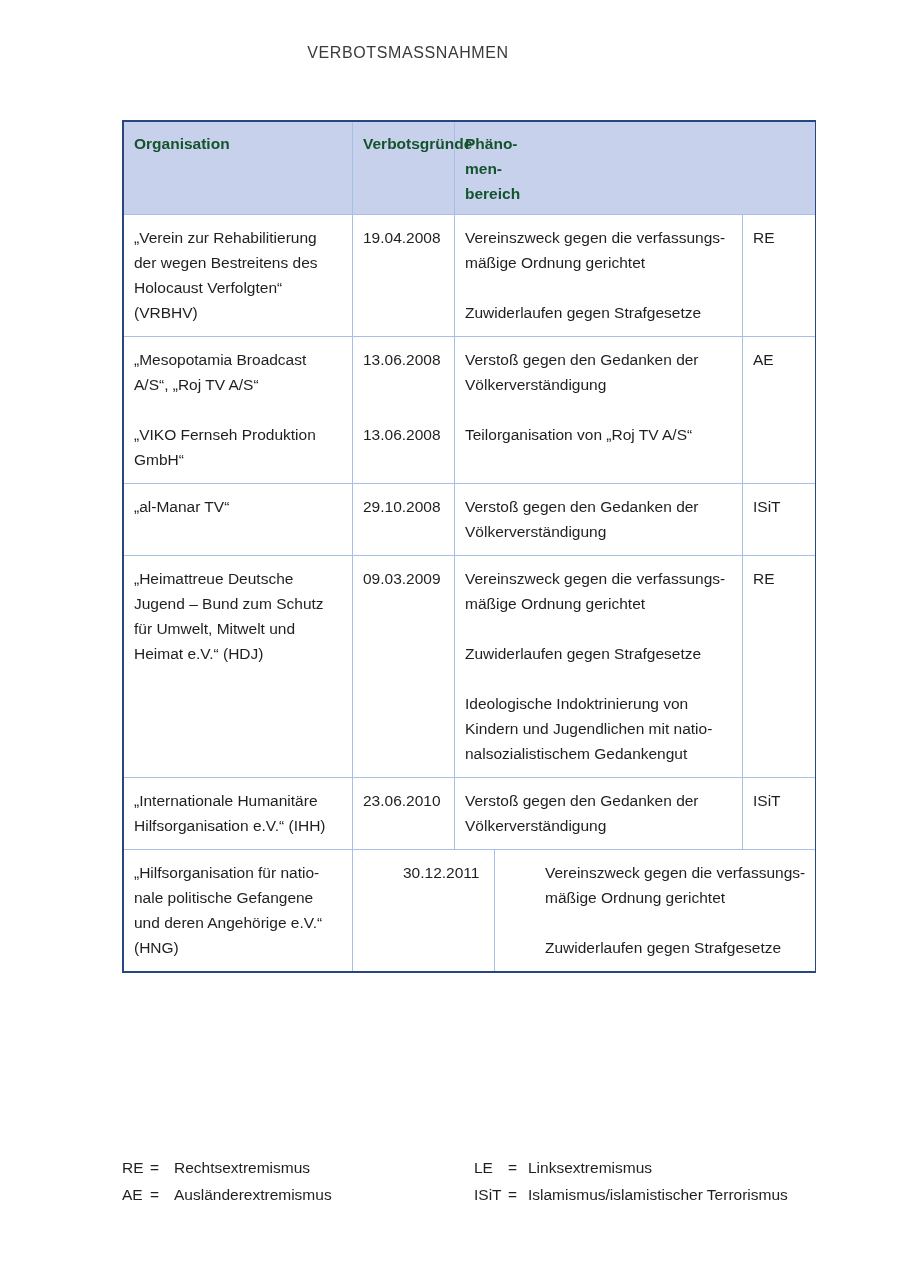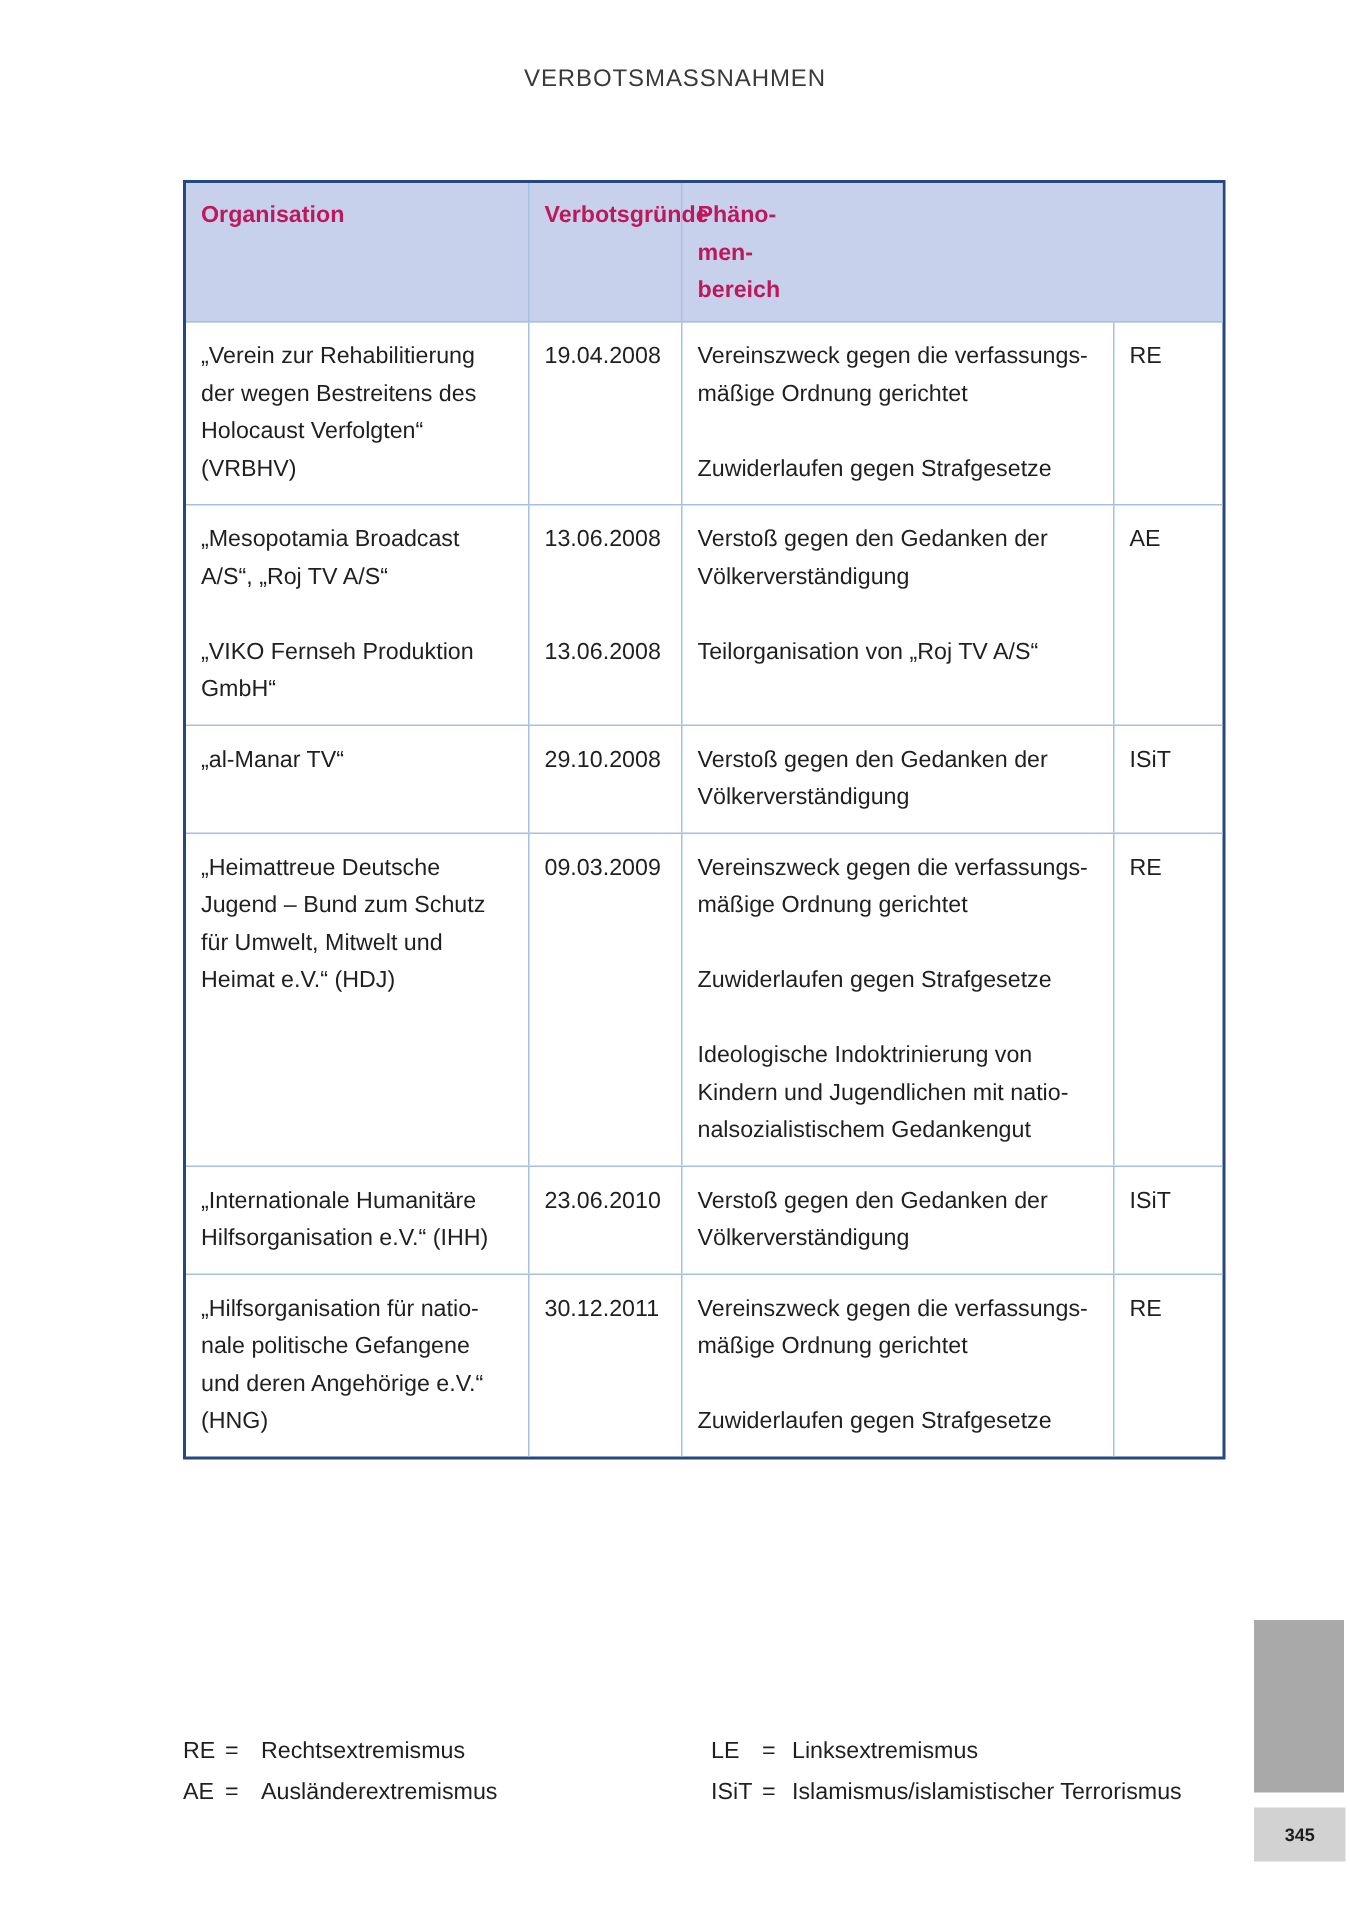--- a/index.html
+++ b/index.html
@@ -1,39 +1,39 @@
 <!DOCTYPE html>
 <html><head>
 <meta charset="utf-8">
 <style>
   html,body{margin:0;padding:0;background:#ffffff;}
   .page{
-    position:relative;width:900px;height:1276px;background:#ffffff;
+    position:relative;width:816px;height:1276px;background:#ffffff;
     font-family:"Liberation Sans", sans-serif;color:#1f1f1f;overflow:hidden;
   }
   .title{
     position:absolute;top:44px;left:0;width:100%;text-align:center;
     font-size:16px;letter-spacing:0.6px;color:#3a3a3a;font-weight:400;
   }
   .vtable{
     position:absolute;left:122px;top:120px;width:695px;box-sizing:border-box;
     border:2px solid #27477f;background:#ffffff;
   }
   .trow{
     display:grid;grid-template-columns:229px 102px 288px auto;
     border-bottom:1px solid #a6c0e4;
   }
-  .trow:last-child{border-bottom:none;}
+  .trow:last-child{border-bottom:none;gap:40px;}
   .trow.header{background:#c8d1ec;}
   .cell{
     box-sizing:border-box;padding:10px 10px 11px 10px;
     font-size:15.5px;line-height:25px;white-space:pre-line;
     border-right:1px solid #a6c0e4;
   }
-  .trow.header .cell{padding-top:9px;padding-bottom:8px;font-weight:bold;color:#be185d;}
+  .trow.header .cell{padding-top:9px;padding-bottom:8px;font-weight:bold;color:#14532d;}
   .cell:last-child{border-right:none;}
   .org-cell{font-weight:normal;}
   .legend{
     position:absolute;top:1154px;left:0;width:100%;font-size:15.5px;line-height:27px;
   }
   .legend-col{position:absolute;top:0;}
   .legend-col.left{left:122px;}
   .legend-col.right{left:474px;}
   .legend-row{display:grid;}
   .legend-col.left .legend-row{grid-template-columns:28px 24px auto;}

